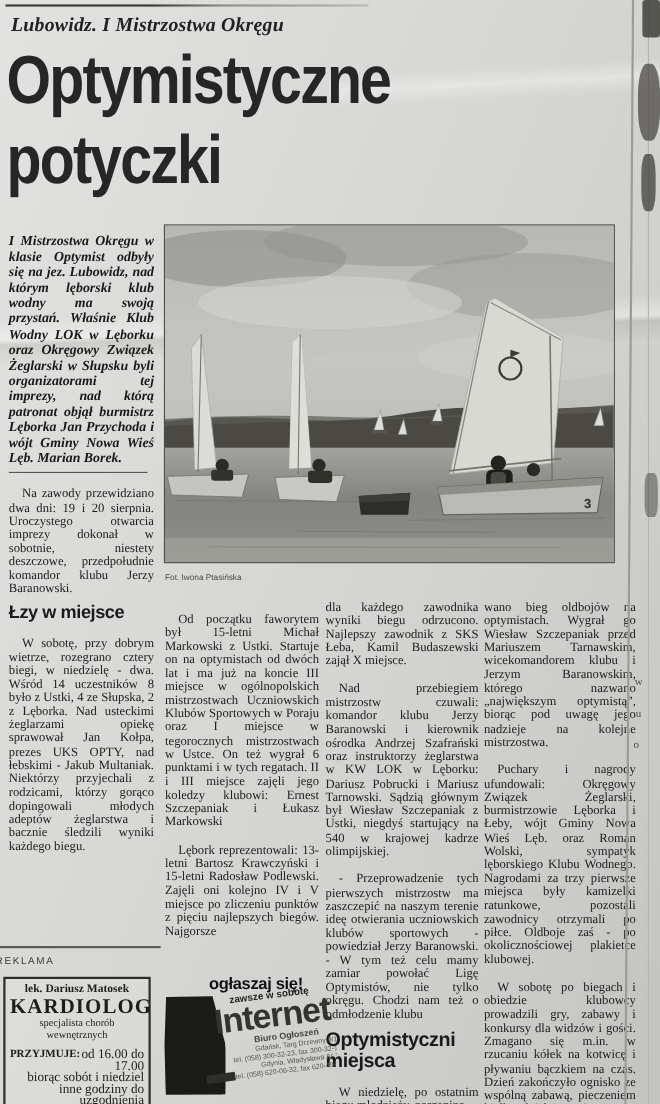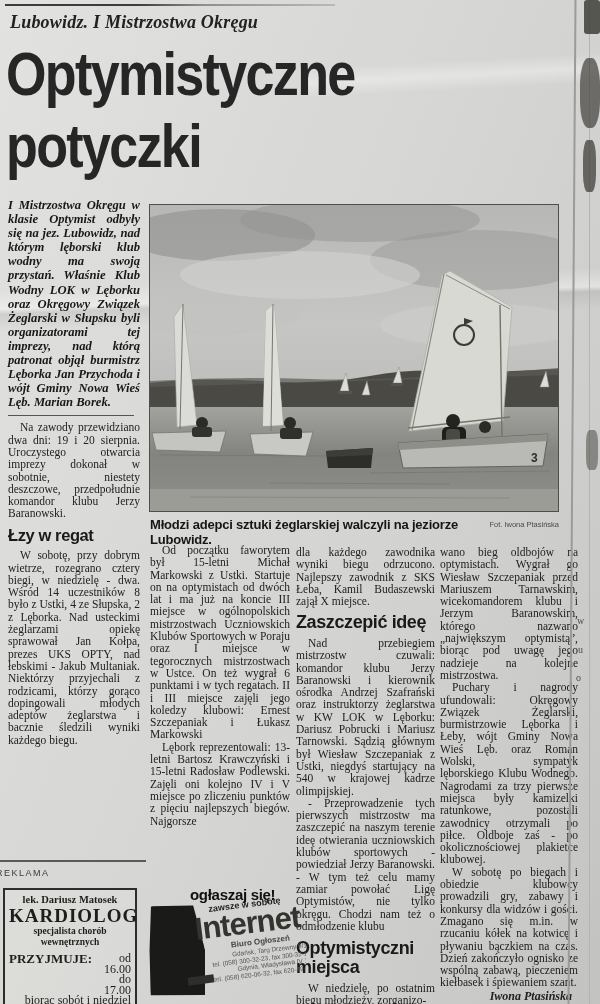--- a/index.html
+++ b/index.html
@@ -22,44 +22,44 @@
     background:linear-gradient(to right,#3c3c3a 0%,#3c3c3a 40%,#8f8f8d 60%,#b9b9b7 100%); }
   .kicker{ left:10px; top:13px; font:bold italic 18px/1.1 "Liberation Serif",serif; color:#222; letter-spacing:.2px; }
   .headline{ left:6px; top:38px; font-family:"Liberation Sans",sans-serif; font-weight:700;
     font-size:62px; line-height:72px; letter-spacing:-2px; color:#262626;
     transform:scaleX(.84); transform-origin:0 0; white-space:nowrap; }
   .headline span{ display:block; }
 
   
   .bodycol{ font:11.5px/12.3px "Liberation Serif",serif; text-align:justify; color:#212121; }
   .bodycol p{ margin:0; }
-  .bodycol p.ind{ text-indent:12px; }
+  .bodycol p.ind{ text-indent:12px;margin-top:13px; }
   .subhead{ font-family:"Liberation Sans",sans-serif; font-weight:700; font-size:16.5px;
     line-height:17.5px; letter-spacing:-.4px; color:#1a1a1a; margin:7px 0 5px; text-align:left; }
   .lead{ font:bold italic 12.6px/14.1px "Liberation Serif",serif; text-align:justify; color:#181818; }
   .mini-rule{ width:126px; height:1px; background:#555; margin:6px 0 5px; }
 
   
   .photo-frame{ left:149px; top:204px; width:410px; height:308px; border:1px solid #4e4e4a; background:#bbb; }
   .caption-row{ left:150px; top:517px; width:409px; display:flex; justify-content:space-between; align-items:flex-start; }
   .caption{ font:bold 13px/15px "Liberation Sans",sans-serif; color:#161616; letter-spacing:-.2px; }
   .credit{ font:7.5px/9px "Liberation Sans",sans-serif; color:#4a4a48; white-space:nowrap; padding-top:3px; }
 
   .byline{ text-align:right; font:bold italic 12px/14px "Liberation Serif",serif; padding-right:6px; margin-top:3px; }
 
   
   .rule-bottom{ left:0; top:860px; width:146px; height:2px; background:#5a5a58; }
   .reklama{ left:-4px; top:868px; font:9px/10px "Liberation Sans",sans-serif; color:#3a3a38; letter-spacing:1.5px; }
   .kard-box{ left:3px; top:888px; width:134px; height:120px; border:2px solid #2c2c2a; padding:4px 4px 0 4px;
     font-family:"Liberation Serif",serif; color:#1d1d1b; background:rgba(230,230,228,.25); }
   .kard-doctor{ text-align:center; font-weight:bold; font-size:10.5px; line-height:12px; }
   .kard-title{ text-align:center; font-weight:bold; font-size:19px; line-height:20px; letter-spacing:1px; }
-  .kard-sub{ text-align:center; font-weight:bold; font-size:9.5px; line-height:11px; margin-bottom:5px; }
+  .kard-sub{ text-align:center; font-weight:normal; font-size:9.5px; line-height:11px; margin-bottom:5px; }
   .kard-row{ display:flex; justify-content:space-between; font-size:9px; line-height:11px; }
-  .kard-label{ font-weight:bold; font-size:13px; }
+  .kard-label{ font-weight:bold; font-size:10px; }
   .kard-right{ text-align:right; font-size:12px; line-height:10.5px; }
   .kard-services{ margin-top:7px; font-size:9.3px; line-height:12px; }
 
   
   .inet{ left:148px; top:884px; width:158px; height:120px; overflow:hidden; }
   .inet-head{ position:absolute; left:42px; top:3px; font:bold 15px/16px "Liberation Sans",sans-serif; color:#101010; letter-spacing:-.3px; }
   .inet-monitor{ position:absolute; left:-3px; top:20px; width:60px; height:94px; background:#1a1a18;
     clip-path:polygon(18% 0,88% 4%,100% 52%,92% 100%,2% 94%,8% 46%); transform:rotate(-6deg); }
   .inet-key{ position:absolute; left:40px; top:92px; width:26px; height:8px; background:#2e2e2c; transform:rotate(-8deg); }
   .inet-rot{ position:absolute; left:44px; top:22px; width:118px; transform:rotate(-7deg); transform-origin:0 0; }
@@ -84,25 +84,25 @@
   <div class="crease"></div>
   <div class="crease2"></div>
 
   <div class="abs rule-top"></div>
   <div class="abs kicker">Lubowidz. I Mistrzostwa Okręgu</div>
   <h1 class="abs headline">
     <span>Optymistyczne</span>
     <span>potyczki</span>
   </h1>
 
-  <div class="abs bodycol" style="left:8px; top:198px; width:132px;">
+  <div class="abs bodycol" style="left:8px; top:212px; width:132px;">
     <p class="lead">I Mistrzostwa Okręgu w klasie Optymist odbyły się na jez. Lubowidz, nad którym lęborski klub wodny ma swoją przystań. Właśnie Klub Wodny LOK w Lęborku oraz Okręgowy Związek Żeglarski w Słupsku byli organizatorami tej imprezy, nad którą patronat objął burmistrz Lęborka Jan Przychoda i wójt Gminy Nowa Wieś Lęb. Marian Borek.</p>
     <div class="mini-rule"></div>
     <p class="ind">Na zawody przewidziano dwa dni: 19 i 20 sierpnia. Uroczystego otwarcia imprezy dokonał w sobotnie, niestety deszczowe, przedpołudnie komandor klubu Jerzy Baranowski.</p>
-    <h2 class="subhead">Łzy w regat</h2>
+    <h2 class="subhead">Łzy w miejsce</h2>
     <p class="ind">W sobotę, przy dobrym wietrze, rozegrano cztery biegi, w niedzielę - dwa. Wśród 14 uczestników 8 było z Ustki, 4 ze Słupska, 2 z Lęborka. Nad usteckimi żeglarzami opiekę sprawował Jan Kołpa, prezes UKS OPTY, nad łebskimi - Jakub Multaniak. Niektórzy przyjechali z rodzicami, którzy gorąco dopingowali młodych adeptów żeglarstwa i bacznie śledzili wyniki każdego biegu.</p>
   </div>
 
   <div class="abs photo-frame">
     <svg width="408" height="306" viewBox="0 0 408 306" xmlns="http://www.w3.org/2000/svg">
       <defs>
         <linearGradient id="skyG" x1="0" y1="0" x2="0" y2="1">
           <stop offset="0" stop-color="#b7b7b5"></stop>
             <stop offset=".6" stop-color="#c6c6c4"></stop>
             <stop offset="1" stop-color="#bcbcba"></stop>
@@ -171,32 +171,30 @@
       <rect x="296" y="224" width="14" height="16" rx="4" fill="#4a4a44"></rect>
       <circle cx="335" cy="222" r="6" fill="#2b2b26"></circle>
 
       <path d="M248,238 L398,229 L393,261 L253,263 Z" fill="#b9b9b5" stroke="#63625d" stroke-width="1"></path>
       <path d="M248,238 L398,229 L397,236 L249,245 Z" fill="#8f8f89"></path>
       <text x="381" y="257" font-family="Liberation Sans,sans-serif" font-size="12" font-weight="bold" fill="#2c2c28">3</text>
     </svg>
   </div>
 
   <div class="abs caption-row">
-    <div class="caption">Młodzi adepci sztuki żeglarskiej walczyli na jeziorze Lubowidz.</div>
     <div class="credit">Fot. Iwona Ptasińska</div>
   </div>
 
   <div class="abs bodycol" style="left:150px; top:544px; width:140px;">
     <p class="ind">Od początku faworytem był 15-letni Michał Markowski z Ustki. Startuje on na optymistach od dwóch lat i ma już na koncie III miejsce w ogólnopolskich mistrzostwach Uczniowskich Klubów Sportowych w Poraju oraz I miejsce w tegorocznych mistrzostwach w Ustce. On też wygrał 6 punktami i w tych regatach. II i III miejsce zajęli jego koledzy klubowi: Ernest Szczepaniak i Łukasz Markowski</p>
     <p class="ind">Lębork reprezentowali: 13-letni Bartosz Krawczyński i 15-letni Radosław Podlewski. Zajęli oni kolejno IV i V miejsce po zliczeniu punktów z pięciu najlepszych biegów. Najgorsze</p>
   </div>
 
   <div class="abs bodycol" style="left:296px; top:546px; width:139px;">
     <p>dla każdego zawodnika wyniki biegu odrzucono. Najlepszy zawodnik z SKS Łeba, Kamil Budaszewski zajął X miejsce.</p>
-    <h2 class="subhead" style="font-size:18px;">Zaszczepić ideę</h2>
     <p class="ind">Nad przebiegiem mistrzostw czuwali: komandor klubu Jerzy Baranowski i kierownik ośrodka Andrzej Szafrański oraz instruktorzy żeglarstwa w KW LOK w Lęborku: Dariusz Pobrucki i Mariusz Tarnowski. Sądzią głównym był Wiesław Szczepaniak z Ustki, niegdyś startujący na 540 w krajowej kadrze olimpijskiej.</p>
     <p class="ind">- Przeprowadzenie tych pierwszych mistrzostw ma zaszczepić na naszym terenie ideę otwierania uczniowskich klubów sportowych - powiedział Jerzy Baranowski. - W tym też celu mamy zamiar powołać Ligę Optymistów, nie tylko okręgu. Chodzi nam też o odmłodzenie klubu</p>
     <h2 class="subhead" style="font-size:18px; line-height:19px;">Optymistyczni miejsca</h2>
     <p class="ind">W niedzielę, po ostatnim biegu młodzieży, zorganizo-</p>
   </div>
 
   <div class="abs bodycol" style="left:440px; top:546px; width:138px;">
     <p>wano bieg oldbojów na optymistach. Wygrał go Wiesław Szczepaniak przed Mariuszem Tarnawskim, wicekomandorem klubu i Jerzym Baranowskim, którego nazwano „największym optymistą”, biorąc pod uwagę jego nadzieje na kolejne mistrzostwa.</p>
     <p class="ind">Puchary i nagrody ufundowali: Okręgowy Związek Żeglarski, burmistrzowie Lęborka i Łeby, wójt Gminy Nowa Wieś Lęb. oraz Roman Wolski, sympatyk lęborskiego Klubu Wodnego. Nagrodami za trzy pierwsze miejsca były kamizelki ratunkowe, pozostali zawodnicy otrzymali po piłce. Oldboje zaś - po okolicznościowej plakietce klubowej.</p>
     <p class="ind">W sobotę po biegach i obiedzie klubowcy prowadzili gry, zabawy i konkursy dla widzów i gości. Zmagano się m.in. w rzucaniu kółek na kotwicę i pływaniu bączkiem na czas. Dzień zakończyło ognisko ze wspólną zabawą, pieczeniem kiełbasek i śpiewaniem szant.</p>

